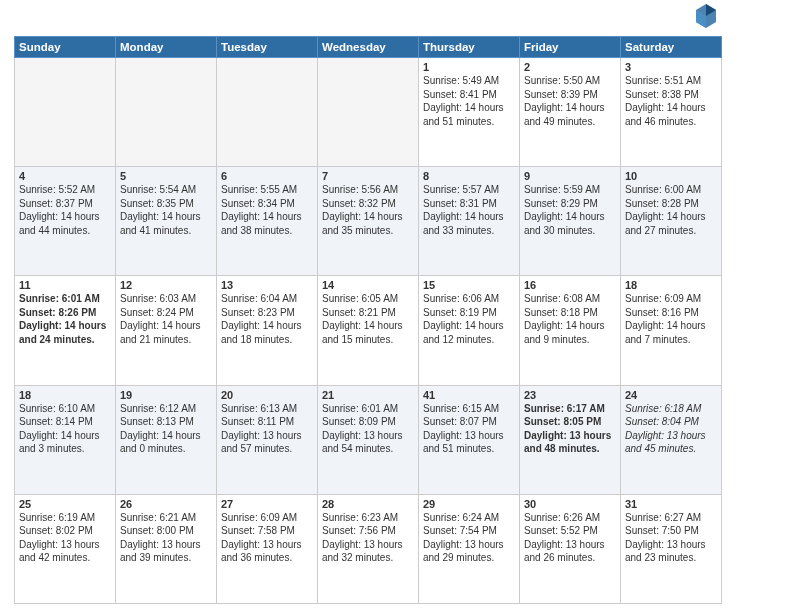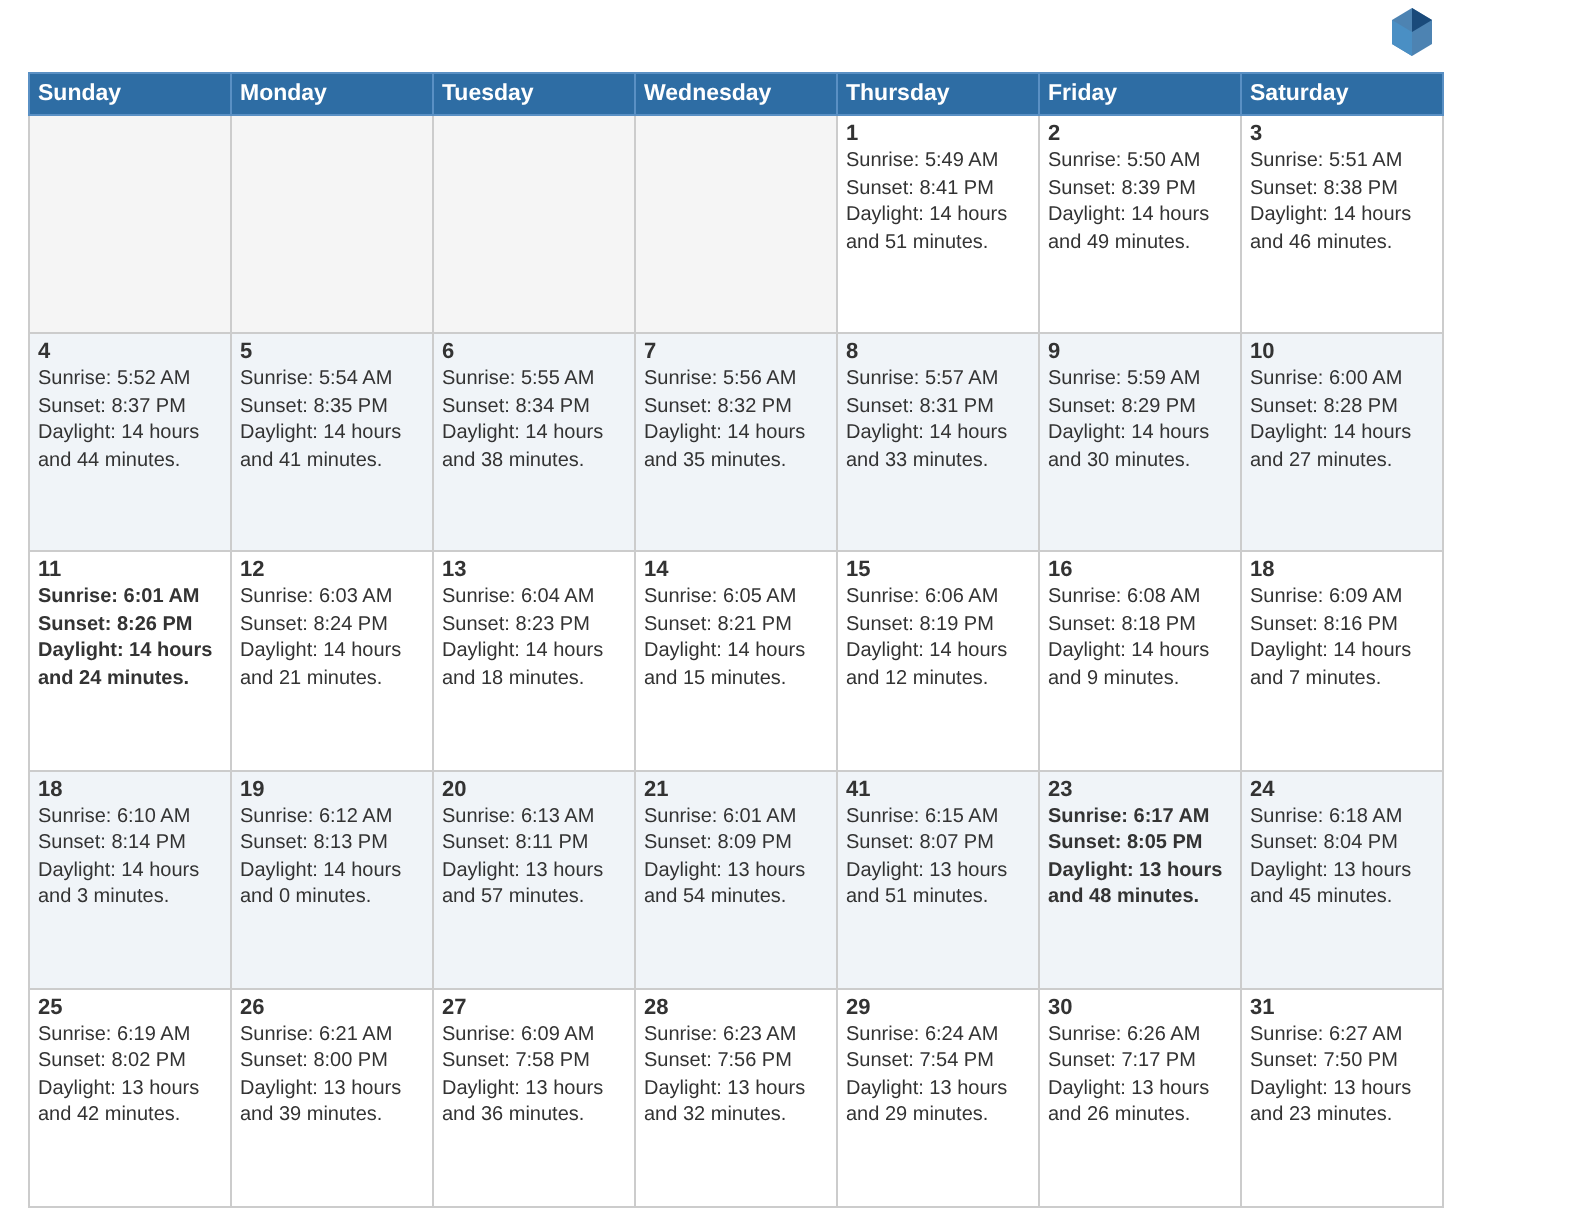--- a/index.html
+++ b/index.html
@@ -301,21 +301,21 @@
           </td>
           <td>
             <span class="day-number">23</span>
             <div class="day-info" style="white-space: pre-line; font-weight: bold;">Sunrise: 6:17 AM
 Sunset: 8:05 PM
 Daylight: 13 hours
 and 48 minutes.</div>
           </td>
           <td>
             <span class="day-number">24</span>
-            <div class="day-info" style="white-space: pre-line;">Sunrise: 6:18 AM
+            <div class="day-info" style="white-space: pre-line; font-style: italic;">Sunrise: 6:18 AM
 Sunset: 8:04 PM
 Daylight: 13 hours
 and 45 minutes.</div>
           </td>
         </tr>
         <tr class="row-odd">
           <td>
             <span class="day-number">25</span>
             <div class="day-info" style="white-space: pre-line;">Sunrise: 6:19 AM
 Sunset: 8:02 PM
@@ -346,21 +346,21 @@
           <td>
             <span class="day-number">29</span>
             <div class="day-info" style="white-space: pre-line;">Sunrise: 6:24 AM
 Sunset: 7:54 PM
 Daylight: 13 hours
 and 29 minutes.</div>
           </td>
           <td>
             <span class="day-number">30</span>
             <div class="day-info" style="white-space: pre-line;">Sunrise: 6:26 AM
-Sunset: 7:17 PM
+Sunset: 5:52 PM
 Daylight: 13 hours
 and 26 minutes.</div>
           </td>
           <td>
             <span class="day-number">31</span>
             <div class="day-info" style="white-space: pre-line;">Sunrise: 6:27 AM
 Sunset: 7:50 PM
 Daylight: 13 hours
 and 23 minutes.</div>
           </td>

